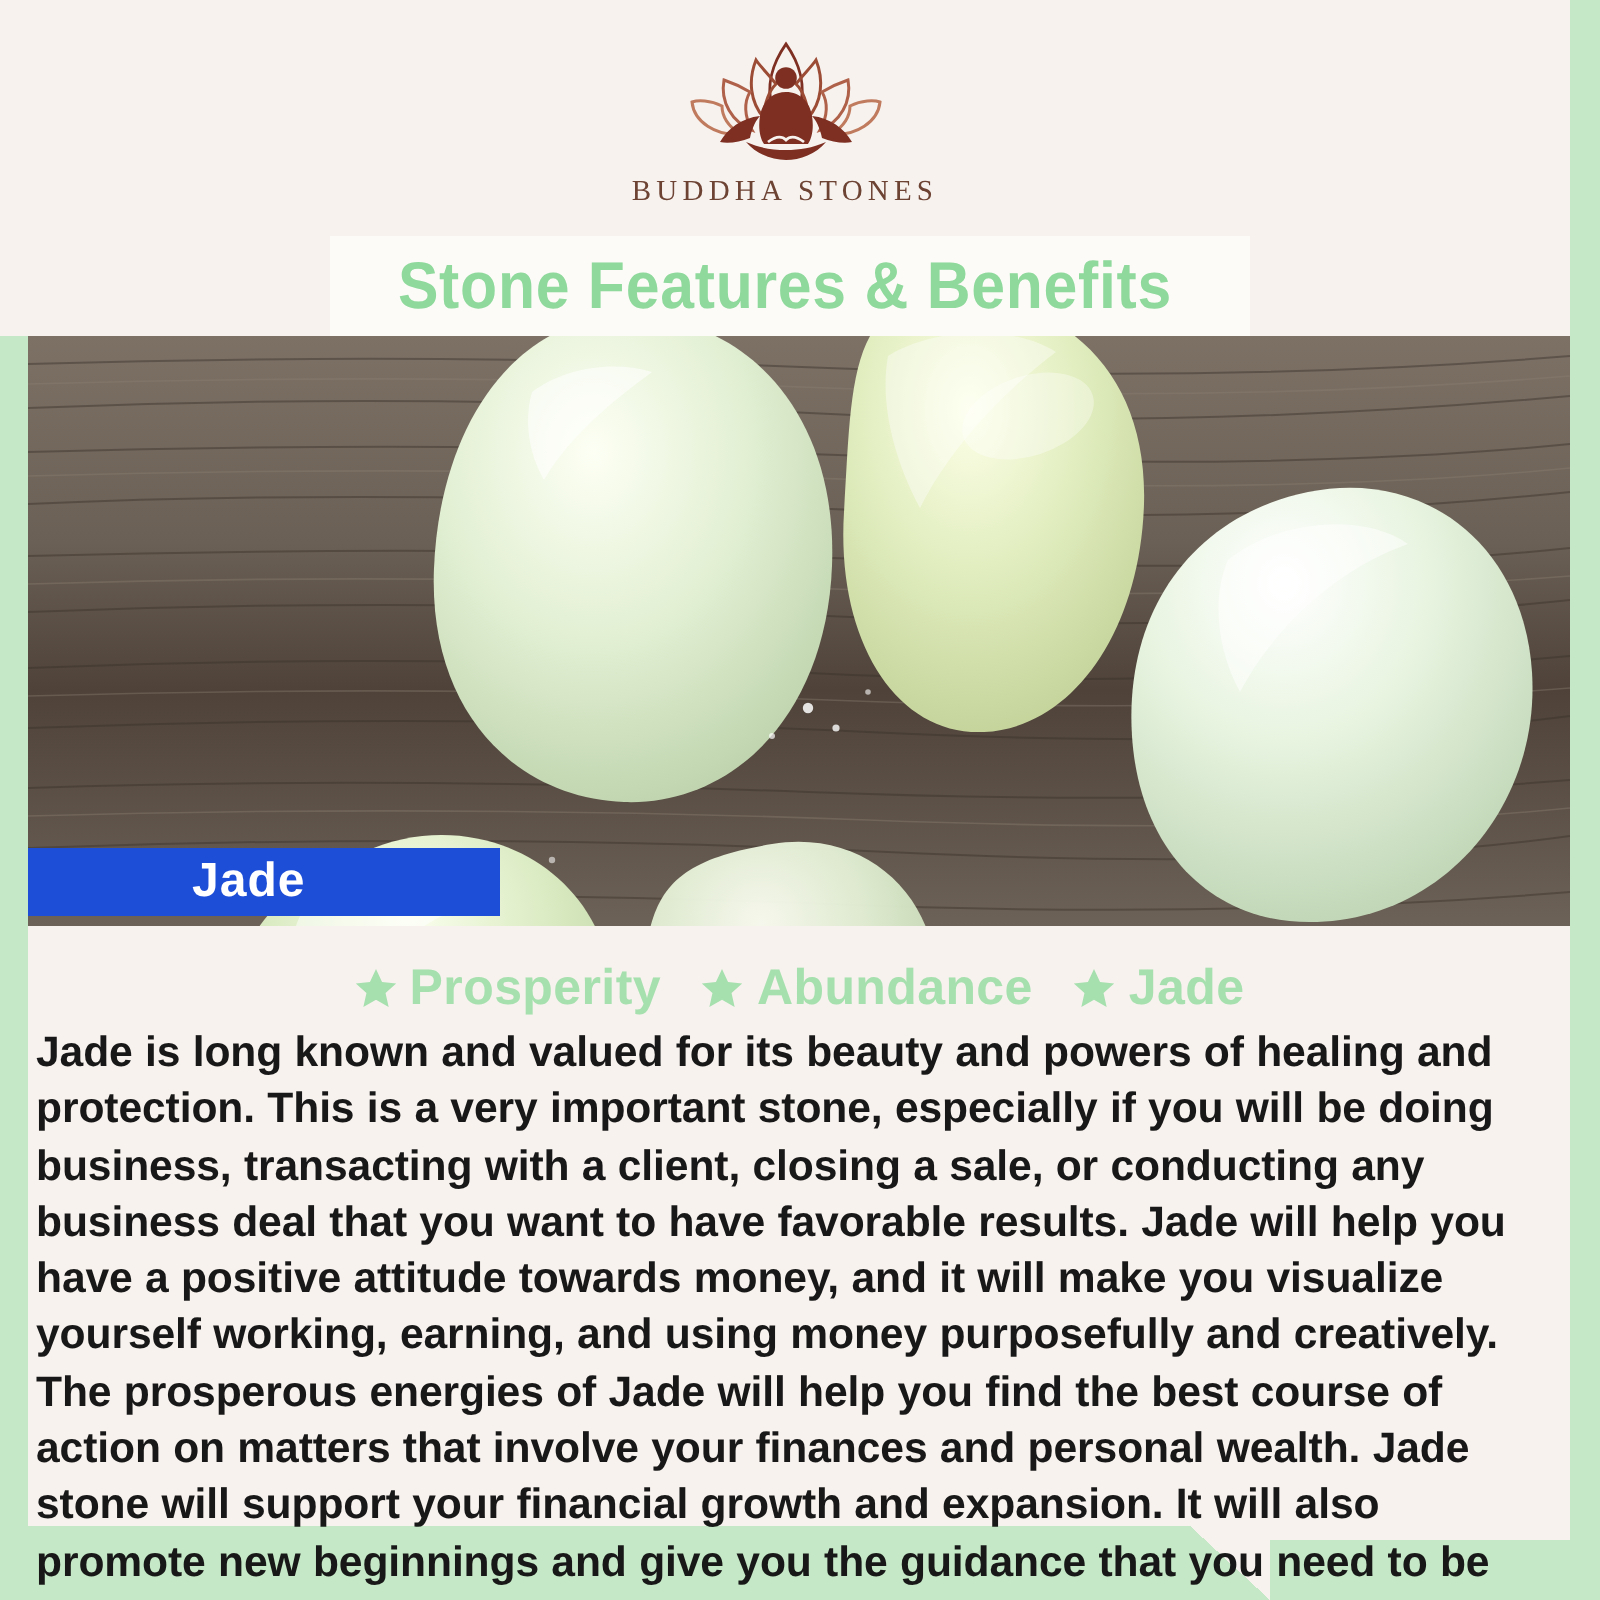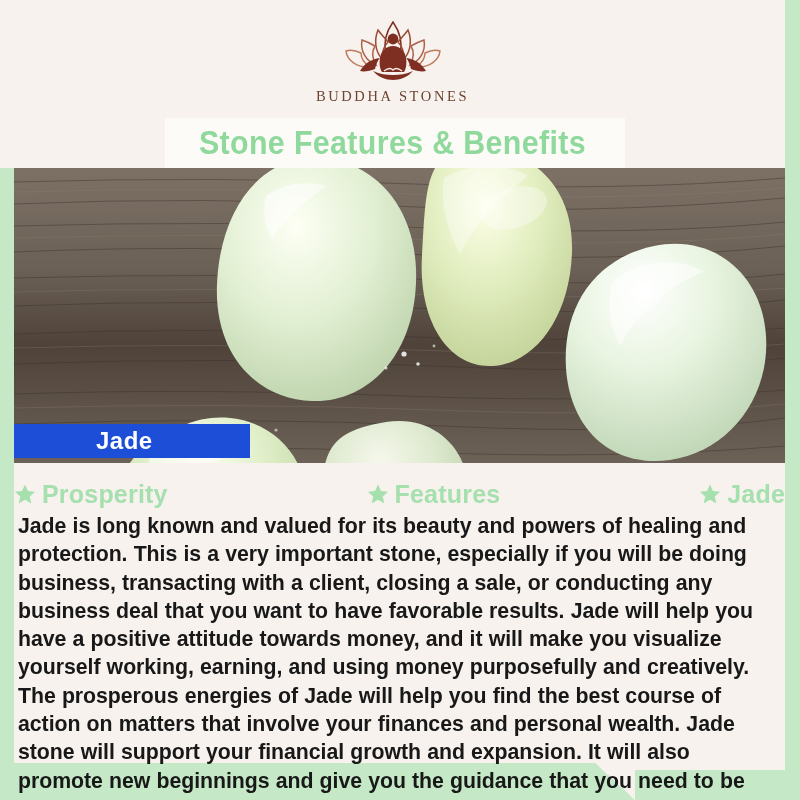--- a/index.html
+++ b/index.html
@@ -106,21 +106,21 @@
     font-family:"Liberation Sans Narrow","Liberation Sans",sans-serif;
     font-weight:bold;
     font-size:24px;
     letter-spacing:0.5px;
   }
 
   
   .benefits {
     position:absolute;
     left:14px; top:478px; width:771px; height:32px;
-    display:flex; align-items:center; justify-content:space-between;
+    display:flex; align-items:center; justify-content:center;
     gap:20px;
   }
   .benefit {
     display:flex; align-items:center; gap:6px;
     color:#a6e0ae;
     font-family:"Liberation Sans Narrow","Liberation Sans",sans-serif;
     font-weight:bold;
     font-size:25px;
     letter-spacing:0.2px;
   }
@@ -263,21 +263,21 @@
     <span class="benefit">
       <svg class="star" viewBox="0 0 24 24">
         <polygon points="12,1.6 15.3,8.7 23,9.5 17.2,14.7 18.9,22.4 12,18.4 5.1,22.4 6.8,14.7 1,9.5 8.7,8.7" fill="#a6e0ae"></polygon>
       </svg>
       <span>Prosperity</span>
     </span>
     <span class="benefit">
       <svg class="star" viewBox="0 0 24 24">
         <polygon points="12,1.6 15.3,8.7 23,9.5 17.2,14.7 18.9,22.4 12,18.4 5.1,22.4 6.8,14.7 1,9.5 8.7,8.7" fill="#a6e0ae"></polygon>
       </svg>
-      <span>Features</span>
+      <span>Abundance</span>
     </span>
     <span class="benefit">
       <svg class="star" viewBox="0 0 24 24">
         <polygon points="12,1.6 15.3,8.7 23,9.5 17.2,14.7 18.9,22.4 12,18.4 5.1,22.4 6.8,14.7 1,9.5 8.7,8.7" fill="#a6e0ae"></polygon>
       </svg>
       <span>Jade</span>
     </span>
   </div>
 
   <div class="body-text">Jade is long known and valued for its beauty and powers of healing and protection. This is a very important stone, especially if you will be doing business, transacting with a client, closing a sale, or conducting any business deal that you want to have favorable results. Jade will help you have a positive attitude towards money, and it will make you visualize yourself working, earning, and using money purposefully and creatively. The prosperous energies of Jade will help you find the best course of action on matters that involve your finances and personal wealth. Jade stone will support your financial growth and expansion. It will also promote new beginnings and give you the guidance that you need to be successful and wealthy!</div>

